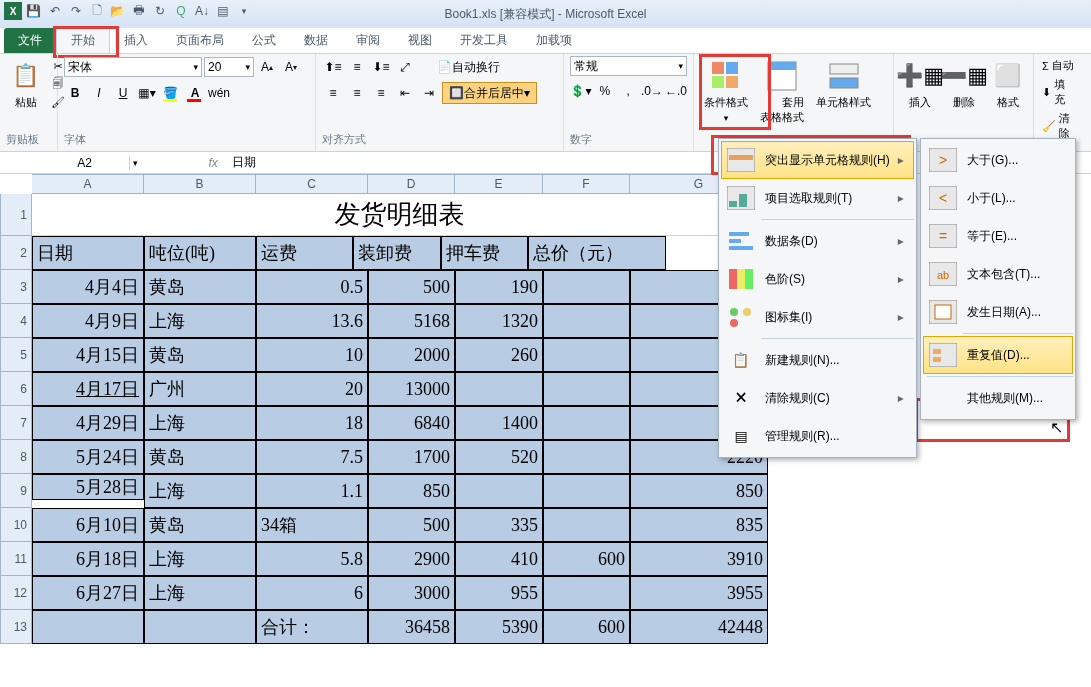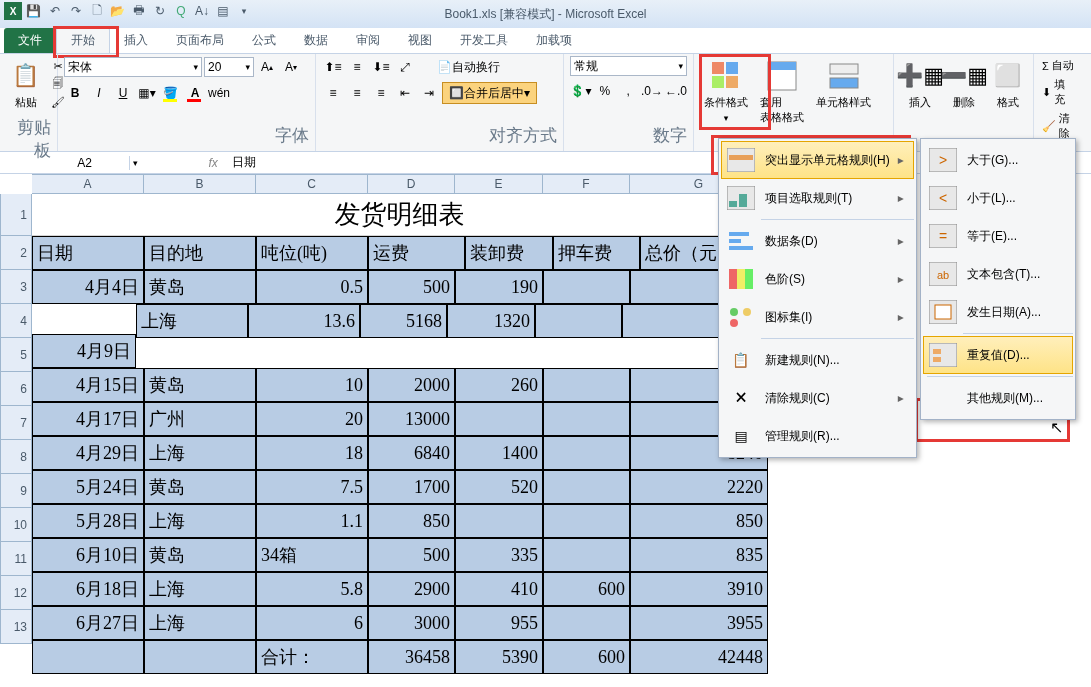--- a/index.html
+++ b/index.html
@@ -8,21 +8,21 @@
 .qat{position:absolute;left:4px;top:2px;display:flex;gap:3px;align-items:center}
 .qat-icon{width:18px;height:18px;display:flex;align-items:center;justify-content:center;font-size:12px}
 .excel-logo{width:18px;height:18px;background:#217346;color:#fff;display:flex;align-items:center;justify-content:center;font-size:10px;font-weight:bold}
 .ribbon-tabs{height:26px;background:#fff;display:flex;align-items:flex-end;padding-left:4px;border-bottom:1px solid #c5d3e6}
 .tab{padding:4px 14px;font-size:12px;color:#4a5a6a;cursor:pointer;position:relative}
 .tab-file{background:#217346;color:#fff;border-radius:3px 3px 0 0}
 .tab-active{background:#f5f6f7;border:1px solid #c5d3e6;border-bottom:none;border-radius:3px 3px 0 0}
 .red-box{border:3px solid #e53935;position:absolute}
 .ribbon{height:98px;background:#f5f6f7;border-bottom:1px solid #c5d3e6;display:flex}
 .group{border-right:1px solid #d8e0ec;padding:2px 6px;display:flex;flex-direction:column;justify-content:space-between;height:100%;position:relative}
-.group-label{text-align:right;font-size:17px;color:#6a7a8a;padding:2px 0}
+.group-label{text-align:left;font-size:11px;color:#6a7a8a;padding:2px 0}
 .group-top{display:flex;flex:1;align-items:flex-start;gap:4px}
 .btn-big{display:flex;flex-direction:column;align-items:center;justify-content:center;padding:4px;font-size:11px;cursor:pointer;gap:3px}
 .icon-32{width:32px;height:32px;display:flex;align-items:center;justify-content:center;font-size:22px}
 .icon-16{width:16px;height:16px;display:flex;align-items:center;justify-content:center;font-size:11px}
 .font-row{display:flex;gap:2px;align-items:center;margin-bottom:4px}
 .combo{border:1px solid #aab7c8;background:#fff;font-size:12px;display:flex;align-items:center;padding:1px 3px;height:20px}
 .btn-sm{width:22px;height:22px;border:1px solid transparent;display:flex;align-items:center;justify-content:center;font-size:12px;cursor:pointer}
 .highlighted{background:#fbd37e;border:1px solid #c78e22}
 .formula-bar{height:22px;border-bottom:1px solid #c5d3e6;display:flex;align-items:center;font-size:12px}
 .name-box{width:90px;border-right:1px solid #c5d3e6;padding:0 6px;text-align:center;margin-left:40px}
@@ -193,21 +193,21 @@
         <span>条件格式</span>
           <span style="font-size:9px">▾</span>
       </div>
       <div class="btn-big">
         <div class="icon-32">
             <svg width="32" height="32">
               <rect x="2" y="2" width="28" height="28" fill="#fff" stroke="#888"></rect>
               <rect x="2" y="2" width="28" height="8" fill="#6ae"></rect>
             </svg>
           </div>
-        <span style="white-space:pre-line;text-align:left">套用
+        <span style="white-space:pre-line;text-align:right">套用
 表格格式</span>
       </div>
       <div class="btn-big">
         <div class="icon-32">
             <svg width="32" height="32">
               <rect x="2" y="4" width="28" height="10" fill="#eee" stroke="#888"></rect>
               <rect x="2" y="18" width="28" height="10" fill="#6ae" stroke="#888"></rect>
             </svg>
           </div>
         <span>单元格样式</span>
@@ -274,56 +274,55 @@
       <div class="row-h" style="height: 34px;">11</div>
       <div class="row-h" style="height: 34px;">12</div>
       <div class="row-h" style="height: 34px;">13</div>
     </div>
   <div class="cells" id="cells">
       <div class="cell-row">
         <div class="cell title-cell" style="height: 42px; width: 736px;">发货明细表</div>
       </div>
       <div class="cell-row">
         <div class="cell hdr-cell" style="width: 112px; height: 34px;">日期</div>
-        <div class="cell hdr-cell" style="width: 112px; height: 34px;">目的地</div>
         <div class="cell hdr-cell" style="width: 112px; height: 34px;">吨位(吨)</div>
         <div class="cell hdr-cell" style="width: 97px; height: 34px;">运费</div>
         <div class="cell hdr-cell" style="width: 88px; height: 34px;">装卸费</div>
         <div class="cell hdr-cell" style="width: 87px; height: 34px;">押车费</div>
         <div class="cell hdr-cell" style="width: 138px; height: 34px;">总价（元）</div>
       </div>
       <div class="cell-row">
         <div class="cell data-cell num" style="width: 112px; height: 34px;">4月4日</div>
         <div class="cell data-cell" style="width: 112px; height: 34px;">黄岛</div>
         <div class="cell data-cell num" style="width: 112px; height: 34px;">0.5</div>
         <div class="cell data-cell num" style="width: 87px; height: 34px;">500</div>
         <div class="cell data-cell num" style="width: 88px; height: 34px;">190</div>
         <div class="cell data-cell num" style="width: 87px; height: 34px;"></div>
         <div class="cell data-cell num" style="width: 138px; height: 34px;">69</div>
       </div>
       <div class="cell-row">
-        <div class="cell data-cell num" style="width: 104px; height: 34px; margin-top: 30px;">4月9日</div>
+        <div class="cell data-cell num" style="width: 112px; height: 34px;">4月9日</div>
         <div class="cell data-cell" style="width: 112px; height: 34px;">上海</div>
         <div class="cell data-cell num" style="width: 112px; height: 34px;">13.6</div>
         <div class="cell data-cell num" style="width: 87px; height: 34px;">5168</div>
         <div class="cell data-cell num" style="width: 88px; height: 34px;">1320</div>
         <div class="cell data-cell num" style="width: 87px; height: 34px;"></div>
         <div class="cell data-cell num" style="width: 138px; height: 34px;">648</div>
       </div>
       <div class="cell-row">
         <div class="cell data-cell num" style="width: 112px; height: 34px;">4月15日</div>
         <div class="cell data-cell" style="width: 112px; height: 34px;">黄岛</div>
         <div class="cell data-cell num" style="width: 112px; height: 34px;">10</div>
         <div class="cell data-cell num" style="width: 87px; height: 34px;">2000</div>
         <div class="cell data-cell num" style="width: 88px; height: 34px;">260</div>
         <div class="cell data-cell num" style="width: 87px; height: 34px;"></div>
         <div class="cell data-cell num" style="width: 138px; height: 34px;">226</div>
       </div>
       <div class="cell-row">
-        <div class="cell data-cell num" style="width: 112px; height: 34px;">4月17日</div>
+        <div class="cell data-cell num" style="width: 112px; height: 34px; text-decoration: underline;">4月17日</div>
         <div class="cell data-cell" style="width: 112px; height: 34px;">广州</div>
         <div class="cell data-cell num" style="width: 112px; height: 34px;">20</div>
         <div class="cell data-cell num" style="width: 87px; height: 34px;">13000</div>
         <div class="cell data-cell num" style="width: 88px; height: 34px;"></div>
         <div class="cell data-cell num" style="width: 87px; height: 34px;"></div>
         <div class="cell data-cell num" style="width: 138px; height: 34px;">1300</div>
       </div>
       <div class="cell-row">
         <div class="cell data-cell num" style="width: 112px; height: 34px;">4月29日</div>
         <div class="cell data-cell" style="width: 112px; height: 34px;">上海</div>
@@ -336,21 +335,21 @@
       <div class="cell-row">
         <div class="cell data-cell num" style="width: 112px; height: 34px;">5月24日</div>
         <div class="cell data-cell" style="width: 112px; height: 34px;">黄岛</div>
         <div class="cell data-cell num" style="width: 112px; height: 34px;">7.5</div>
         <div class="cell data-cell num" style="width: 87px; height: 34px;">1700</div>
         <div class="cell data-cell num" style="width: 88px; height: 34px;">520</div>
         <div class="cell data-cell num" style="width: 87px; height: 34px;"></div>
         <div class="cell data-cell num" style="width: 138px; height: 34px;">2220</div>
       </div>
       <div class="cell-row">
-        <div class="cell data-cell num" style="width: 112px; height: 34px;">5月28日</div>
+        <div class="cell data-cell num" style="width: 112px; height: 26px;">5月28日</div>
         <div class="cell data-cell" style="width: 112px; height: 34px;">上海</div>
         <div class="cell data-cell num" style="width: 112px; height: 34px;">1.1</div>
         <div class="cell data-cell num" style="width: 87px; height: 34px;">850</div>
         <div class="cell data-cell num" style="width: 88px; height: 34px;"></div>
         <div class="cell data-cell num" style="width: 87px; height: 34px;"></div>
         <div class="cell data-cell num" style="width: 138px; height: 34px;">850</div>
       </div>
       <div class="cell-row">
         <div class="cell data-cell num" style="width: 112px; height: 34px;">6月10日</div>
         <div class="cell data-cell" style="width: 112px; height: 34px;">黄岛</div>

